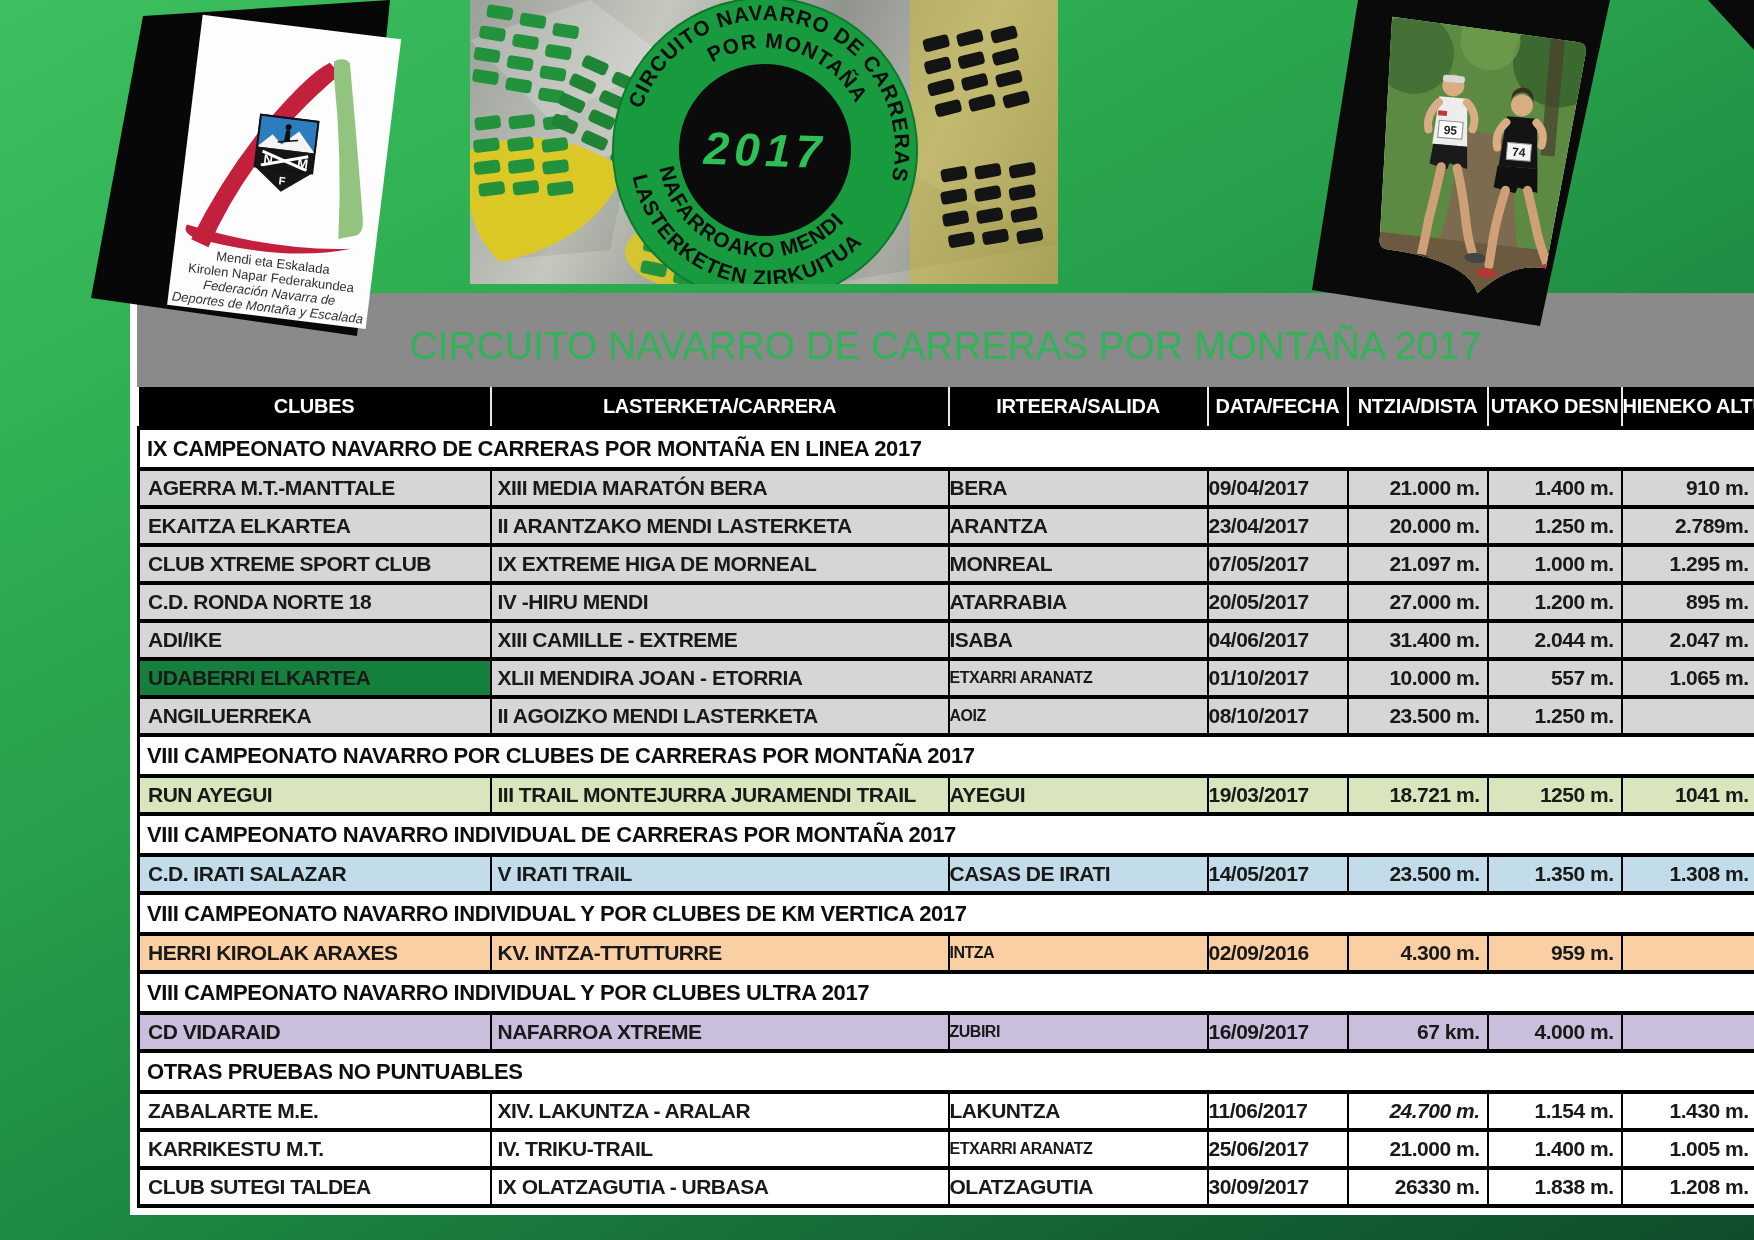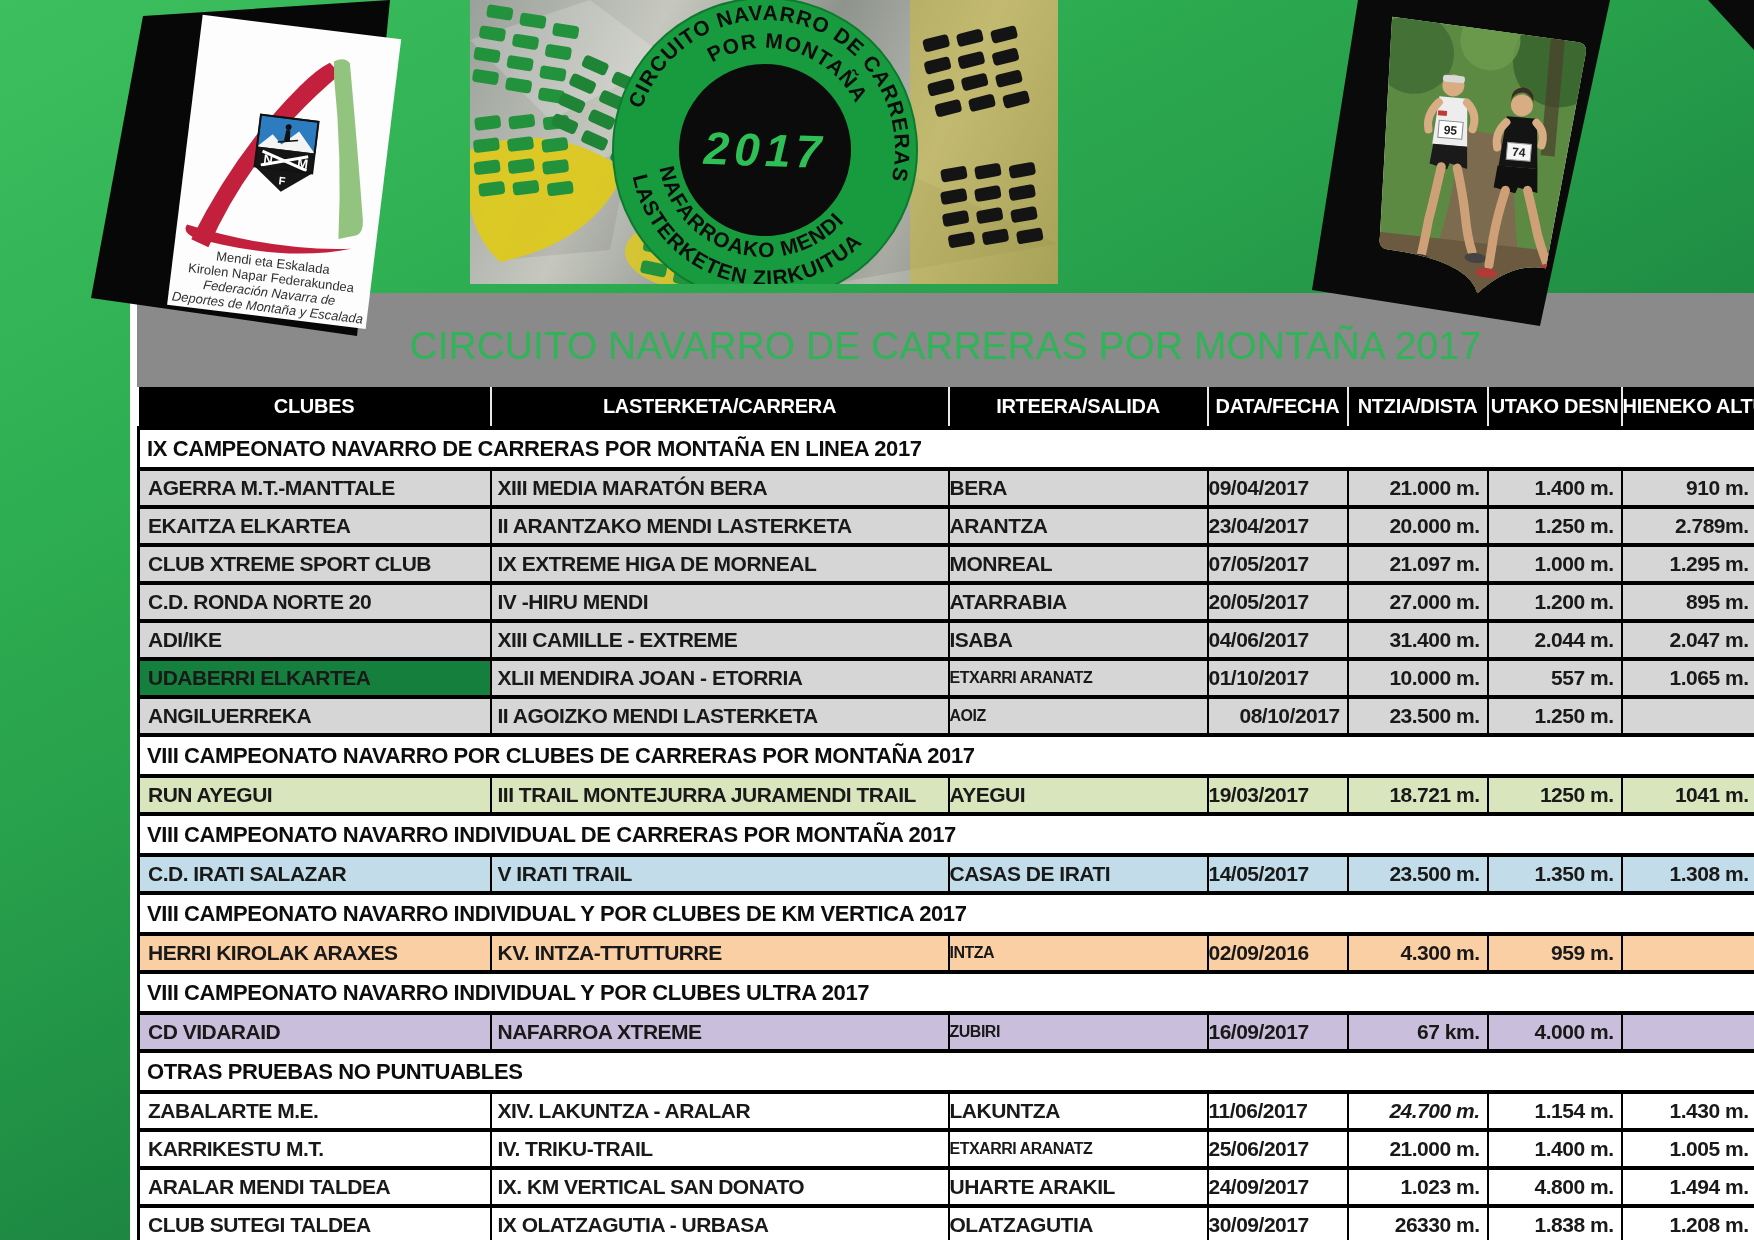--- a/index.html
+++ b/index.html
@@ -237,21 +237,21 @@
         <tr>
           <td class="cell c0" style="background: rgb(214, 214, 214);">CLUB XTREME SPORT CLUB</td>
           <td class="cell c1" style="background: rgb(214, 214, 214);">IX EXTREME HIGA DE MORNEAL</td>
           <td class="cell c2" style="background: rgb(214, 214, 214);">MONREAL</td>
           <td class="cell c3" style="background: rgb(214, 214, 214);">07/05/2017</td>
           <td class="cell c4" style="background: rgb(214, 214, 214);">21.097 m.</td>
           <td class="cell c5" style="background: rgb(214, 214, 214);">1.000 m.</td>
           <td class="cell c6" style="background: rgb(214, 214, 214);">1.295 m.</td>
         </tr>
         <tr>
-          <td class="cell c0" style="background: rgb(214, 214, 214);">C.D. RONDA NORTE 20</td>
+          <td class="cell c0" style="background: rgb(214, 214, 214);">C.D. RONDA NORTE 18</td>
           <td class="cell c1" style="background: rgb(214, 214, 214);">IV -HIRU MENDI</td>
           <td class="cell c2" style="background: rgb(214, 214, 214);">ATARRABIA</td>
           <td class="cell c3" style="background: rgb(214, 214, 214);">20/05/2017</td>
           <td class="cell c4" style="background: rgb(214, 214, 214);">27.000 m.</td>
           <td class="cell c5" style="background: rgb(214, 214, 214);">1.200 m.</td>
           <td class="cell c6" style="background: rgb(214, 214, 214);">895 m.</td>
         </tr>
         <tr>
           <td class="cell c0" style="background: rgb(214, 214, 214);">ADI/IKE</td>
           <td class="cell c1" style="background: rgb(214, 214, 214);">XIII CAMILLE - EXTREME</td>
@@ -267,21 +267,21 @@
           <td class="cell c2 small" style="background: rgb(214, 214, 214);">ETXARRI ARANATZ</td>
           <td class="cell c3" style="background: rgb(214, 214, 214);">01/10/2017</td>
           <td class="cell c4" style="background: rgb(214, 214, 214);">10.000 m.</td>
           <td class="cell c5" style="background: rgb(214, 214, 214);">557 m.</td>
           <td class="cell c6" style="background: rgb(214, 214, 214);">1.065 m.</td>
         </tr>
         <tr>
           <td class="cell c0" style="background: rgb(214, 214, 214);">ANGILUERREKA</td>
           <td class="cell c1" style="background: rgb(214, 214, 214);">II AGOIZKO MENDI LASTERKETA</td>
           <td class="cell c2 small" style="background: rgb(214, 214, 214);">AOIZ</td>
-          <td class="cell c3" style="background: rgb(214, 214, 214); padding-left: 31px;">08/10/2017</td>
+          <td class="cell c3" style="background: rgb(214, 214, 214);">08/10/2017</td>
           <td class="cell c4" style="background: rgb(214, 214, 214);">23.500 m.</td>
           <td class="cell c5" style="background: rgb(214, 214, 214);">1.250 m.</td>
           <td class="cell c6" style="background: rgb(214, 214, 214);"></td>
         </tr>
         <tr>
           <td colspan="7" class="section">VIII CAMPEONATO NAVARRO POR CLUBES DE CARRERAS POR MONTAÑA  2017</td>
         </tr>
         <tr>
           <td class="cell c0" style="background: rgb(217, 229, 189);">RUN AYEGUI</td>
           <td class="cell c1" style="background: rgb(217, 229, 189);">III TRAIL MONTEJURRA JURAMENDI TRAIL</td>
@@ -342,29 +342,20 @@
         <tr>
           <td class="cell c0" style="background: rgb(255, 255, 255);">KARRIKESTU M.T.</td>
           <td class="cell c1" style="background: rgb(255, 255, 255);">IV. TRIKU-TRAIL</td>
           <td class="cell c2 small" style="background: rgb(255, 255, 255);">ETXARRI ARANATZ</td>
           <td class="cell c3" style="background: rgb(255, 255, 255);">25/06/2017</td>
           <td class="cell c4" style="background: rgb(255, 255, 255);">21.000 m.</td>
           <td class="cell c5" style="background: rgb(255, 255, 255);">1.400 m.</td>
           <td class="cell c6" style="background: rgb(255, 255, 255); margin-left: 43px;">1.005 m.</td>
         </tr>
         <tr>
-          <td class="cell c0" style="background: rgb(255, 255, 255);">ARALAR MENDI TALDEA</td>
-          <td class="cell c1" style="background: rgb(255, 255, 255);">IX. KM VERTICAL SAN DONATO</td>
-          <td class="cell c2" style="background: rgb(255, 255, 255);">UHARTE ARAKIL</td>
-          <td class="cell c3" style="background: rgb(255, 255, 255);">24/09/2017</td>
-          <td class="cell c4" style="background: rgb(255, 255, 255);">1.023 m.</td>
-          <td class="cell c5" style="background: rgb(255, 255, 255);">4.800 m.</td>
-          <td class="cell c6" style="background: rgb(255, 255, 255);">1.494 m.</td>
-        </tr>
-        <tr>
           <td class="cell c0" style="background: rgb(255, 255, 255);">CLUB SUTEGI TALDEA</td>
           <td class="cell c1" style="background: rgb(255, 255, 255);">IX  OLATZAGUTIA - URBASA</td>
           <td class="cell c2" style="background: rgb(255, 255, 255);">OLATZAGUTIA</td>
           <td class="cell c3" style="background: rgb(255, 255, 255);">30/09/2017</td>
           <td class="cell c4" style="background: rgb(255, 255, 255);">26330 m.</td>
           <td class="cell c5" style="background: rgb(255, 255, 255);">1.838 m.</td>
           <td class="cell c6" style="background: rgb(255, 255, 255);">1.208 m.</td>
         </tr>
       </tbody>
   </table>

